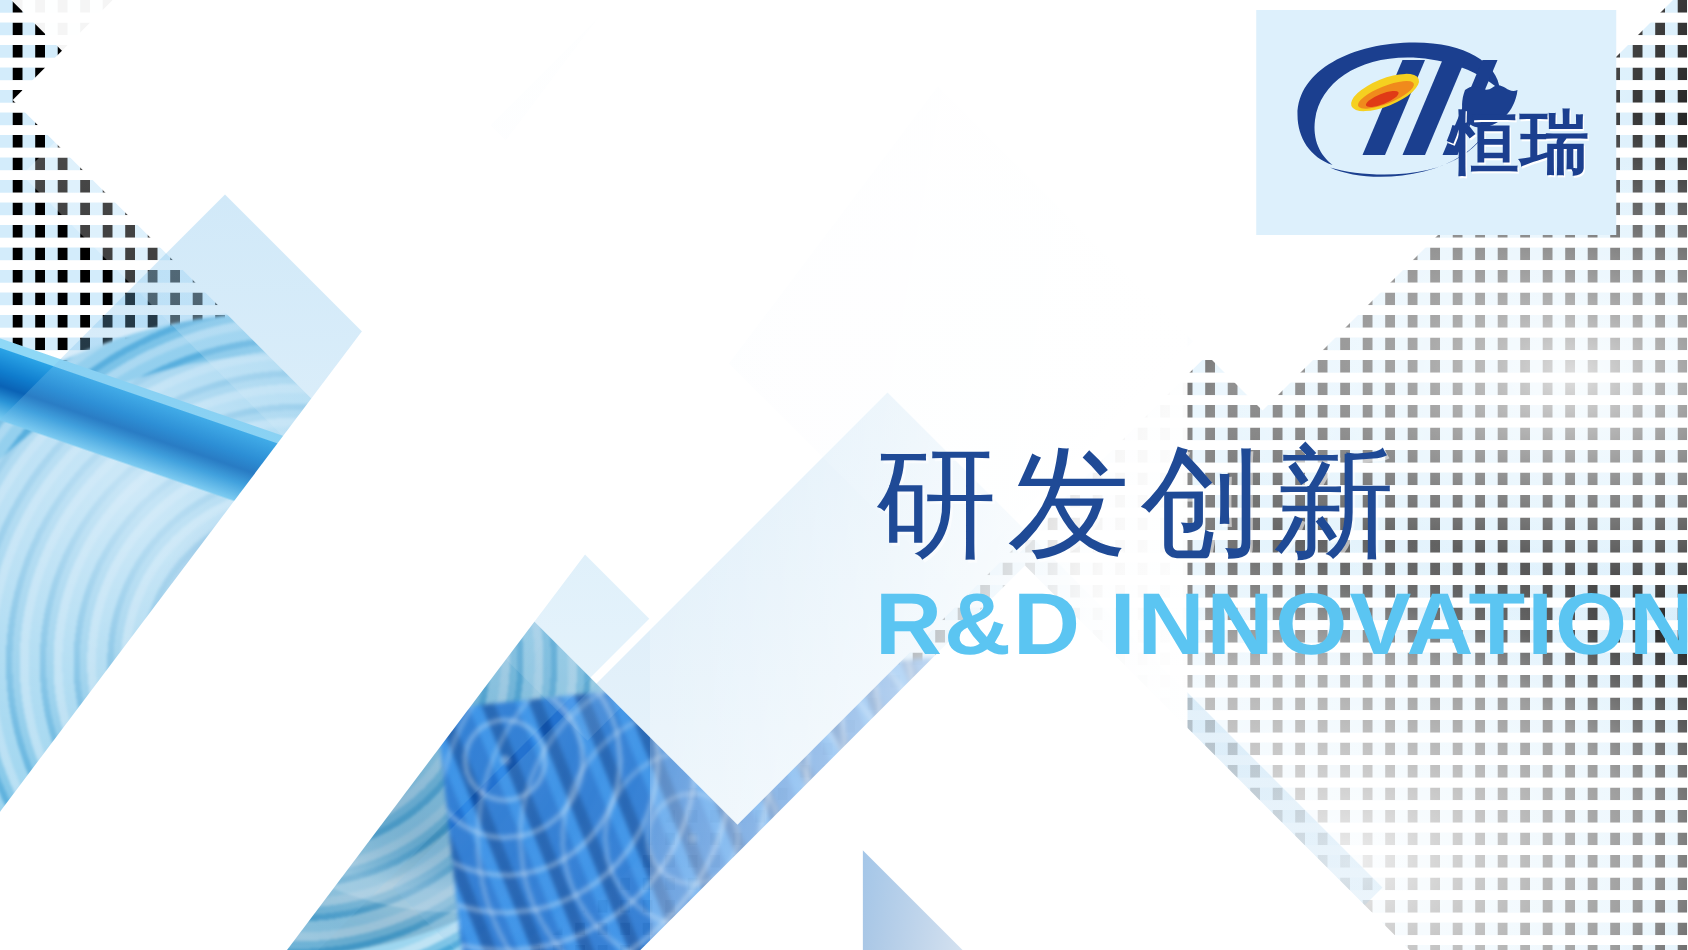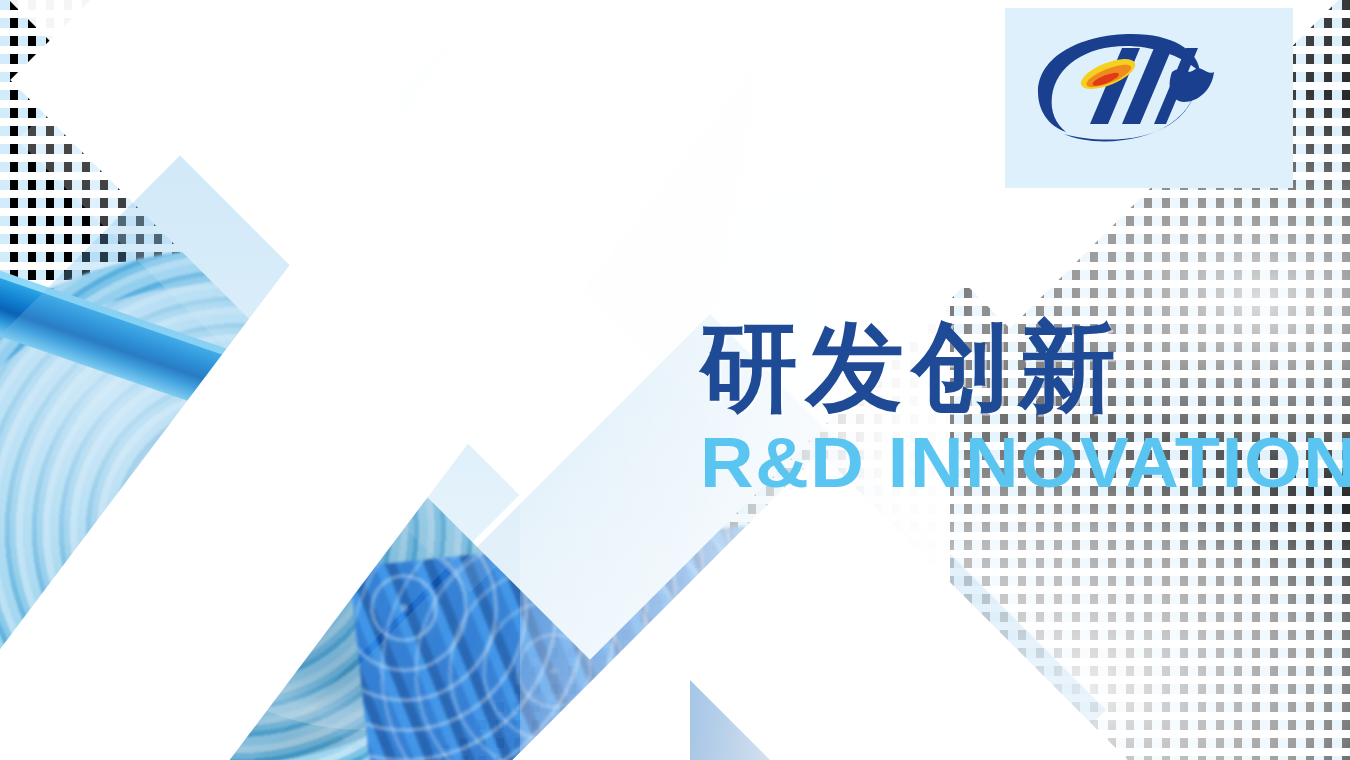--- a/index.html
+++ b/index.html
@@ -265,24 +265,25 @@
     font-family:"DejaVu Sans", sans-serif;
     font-size:55px; font-weight:700; color:#1b3f8f; letter-spacing:1px;
     text-shadow:1px 1px 0 #fff;
     white-space:nowrap;
   }
 
   
   .headline { position:absolute; left:700px; top:316px; width:620px; }
   .title-cn {
     font-family:"DejaVu Sans", sans-serif;
-    font-size:98px; font-weight:700; color:#1f4a96;
+    font-size:98px; font-weight:400; color:#1f4a96;
     letter-spacing:8px; line-height:1.06;
     white-space:nowrap;
     text-shadow:2px 2px 0 rgba(255,255,255,.55);
+    margin-top:36px;
   }
   .title-en {
     margin-top:8px;
     font-family:"Liberation Sans", sans-serif;
     font-size:70px; font-weight:700; color:#5bc5f2;
     letter-spacing:1.5px; line-height:1;
     white-space:nowrap;
     transform:scaleX(1.06);
     transform-origin:left center;
   }
@@ -344,19 +345,20 @@
 
     <path d="M142 44 C152 36 156 48 164 42 C172 36 176 48 184 44
              C182 62 168 74 154 74 C142 74 136 60 142 44 Z" fill="#1b3f8f"></path>
 
     <g transform="rotate(-22 78 46)">
       <ellipse cx="78" cy="46" rx="29" ry="11" fill="#f5d020"></ellipse>
       <ellipse cx="78" cy="48" rx="24" ry="7" fill="#f08a1c"></ellipse>
       <ellipse cx="74" cy="50" rx="14" ry="4" fill="#e03a16"></ellipse>
     </g>
   </svg>
+  <div class="logo-cn">恒瑞</div>
 
   <div class="headline">
     <div class="title-cn">研发创新</div>
     <div class="title-en">R&amp;D INNOVATION</div>
   </div>
 
 </div>
 
 </body></html>

